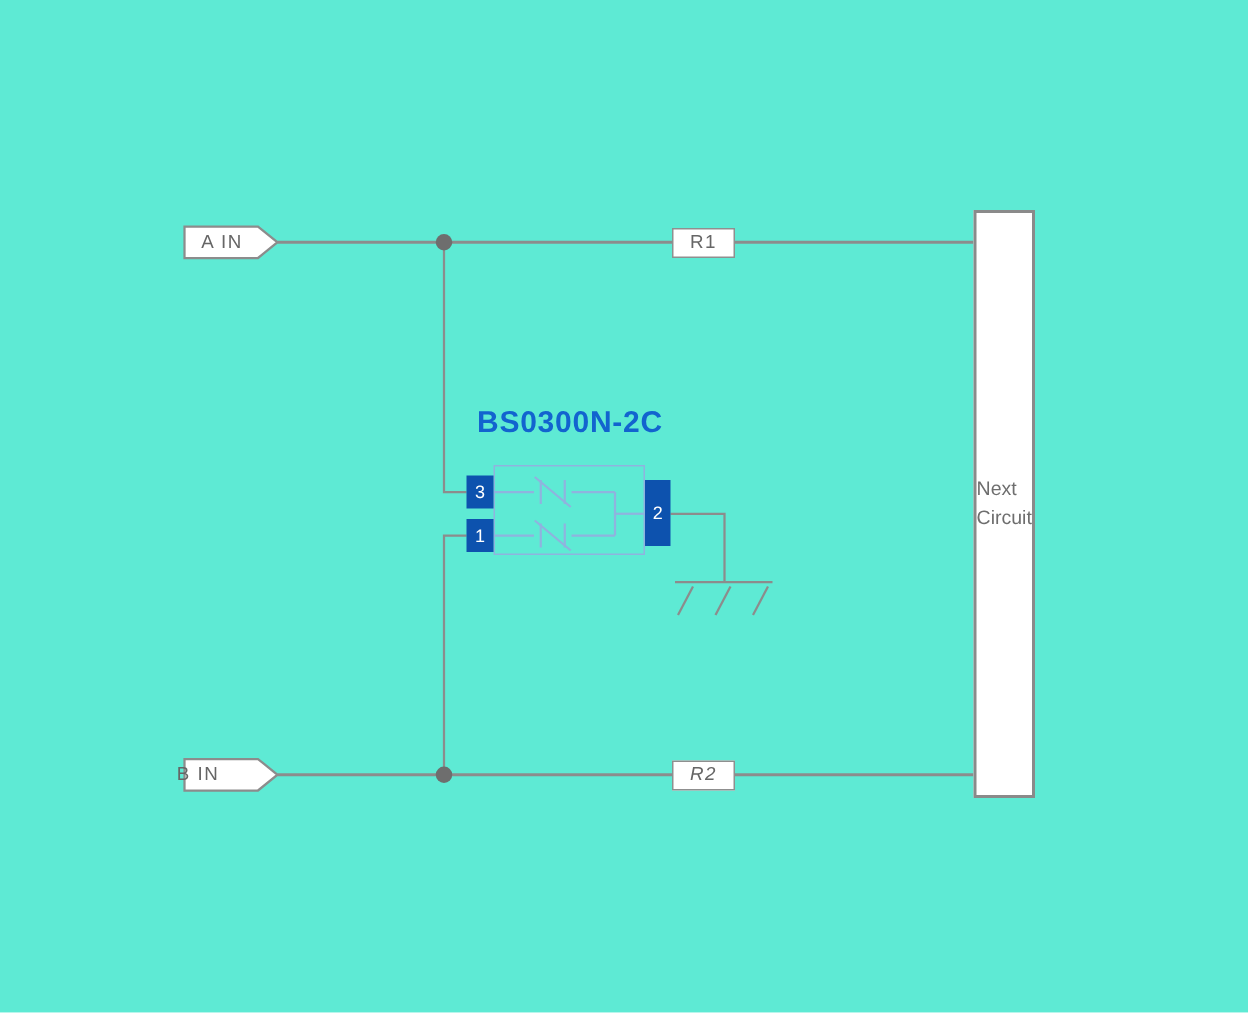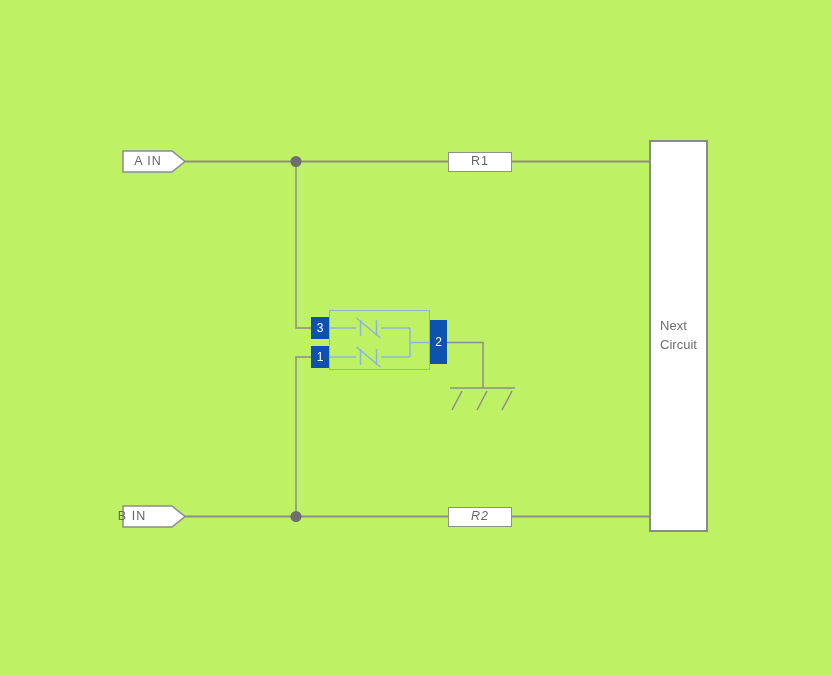--- a/index.html
+++ b/index.html
@@ -1,51 +1,51 @@
 <!DOCTYPE html>
 <html><head>
 <meta charset="utf-8">
 <style>
   html, body { margin: 0; padding: 0; background: #ffffff; }
   .canvas {
     position: relative;
     width: 832px;
     height: 675px;
-    background: #bef264;
+    background: #5eead4;
     font-family: "Liberation Sans", "DejaVu Sans", sans-serif;
     overflow: hidden;
   }
   svg.wiring {
     position: absolute;
     left: 0; top: 0;
     width: 832px; height: 675px;
   }
   .abs { position: absolute; box-sizing: border-box; }
 
   .tag-label {
     width: 50px; height: 22px;
     line-height: 22px;
     text-align: center;
     font-size: 12.5px;
     color: #666666;
     letter-spacing: 1px;
   }
   .res-box {
-    width: 64px; height: 20px;
+    width: 42px; height: 20px;
     border: 1.5px solid #8f8f8f;
     background: #ffffff;
     text-align: center;
     line-height: 17px;
     font-size: 12.5px;
     color: #666666;
     letter-spacing: 1px;
   }
   .next-box {
     left: 649px; top: 140px;
-    width: 59px; height: 392px;
+    width: 41px; height: 392px;
     border: 2px solid #8a8a8a;
     background: #ffffff;
     display: flex;
     align-items: center;
     justify-content: center;
   }
   .next-text {
     font-size: 13px;
     color: #6e6e6e;
     line-height: 1.45;
@@ -133,18 +133,19 @@
   <div class="abs res-box" style="left:448px; top:152px;">R1</div>
   <div class="abs res-box" style="left:448px; top:507px;font-style:italic;">R2</div>
 
   <div class="abs next-box">
     <div class="next-text">
       <div>Next</div>
       <div>Circuit</div>
     </div>
   </div>
 
+  <div class="abs comp-label">BS0300N-2C</div>
   <div class="abs comp-body"></div>
   <div class="abs pin pin-3">3</div>
   <div class="abs pin pin-1">1</div>
   <div class="abs pin pin-2">2</div>
 
 </div>
 
 </body></html>

